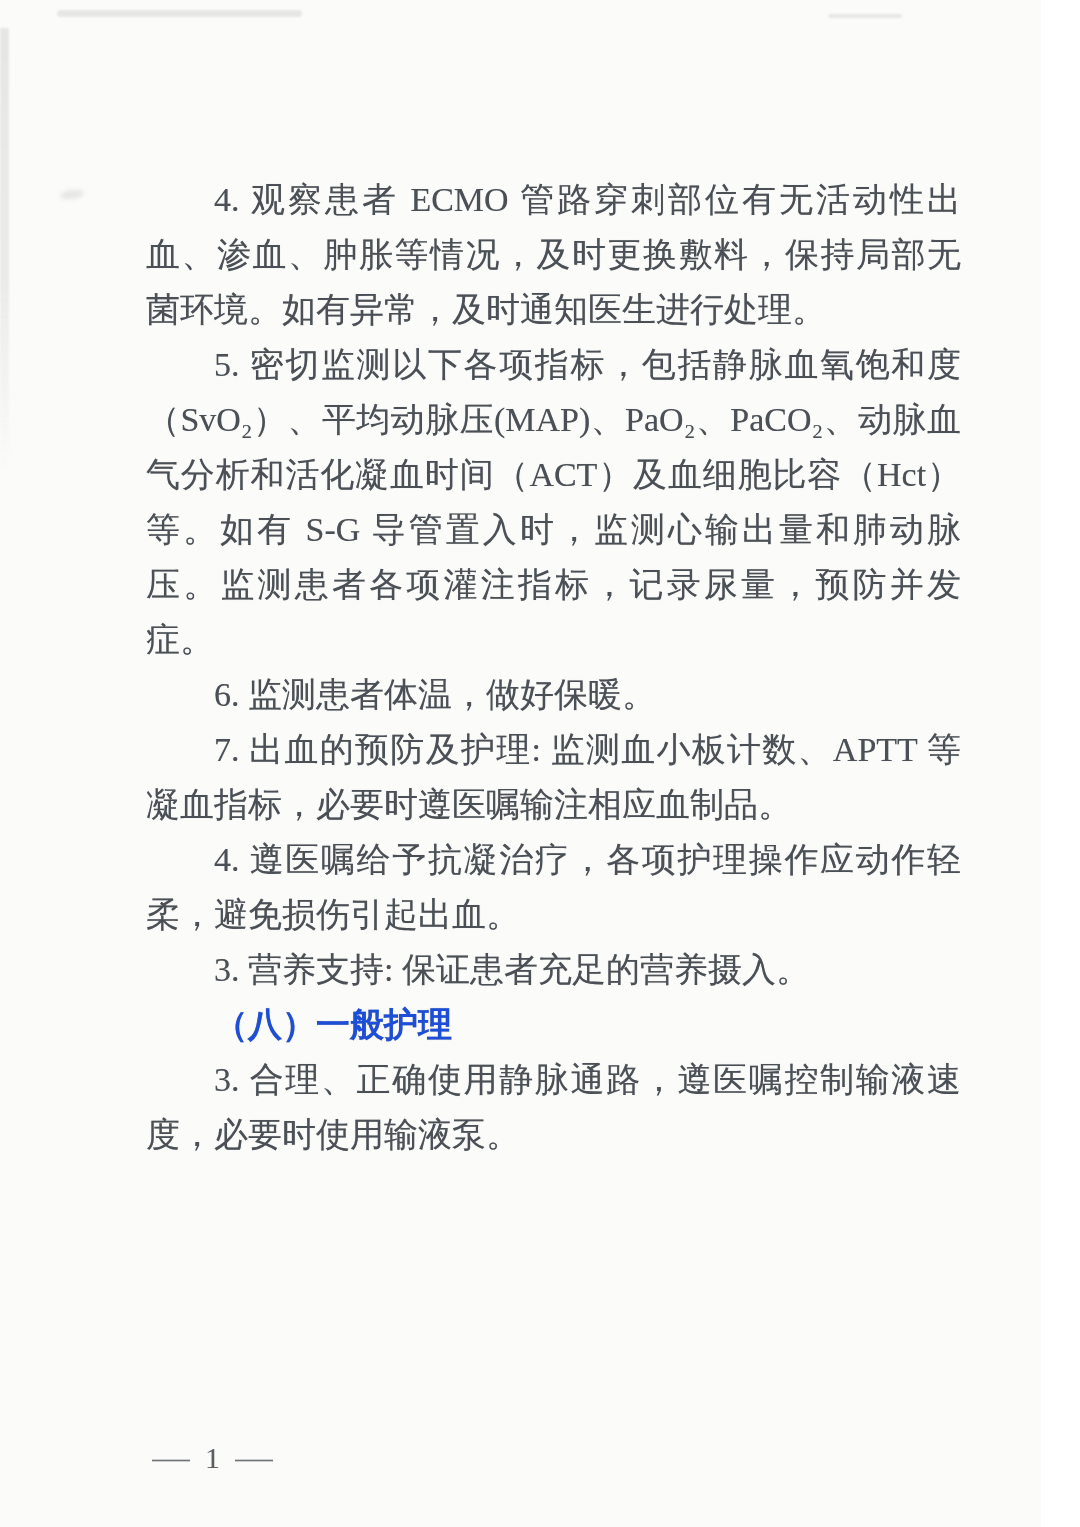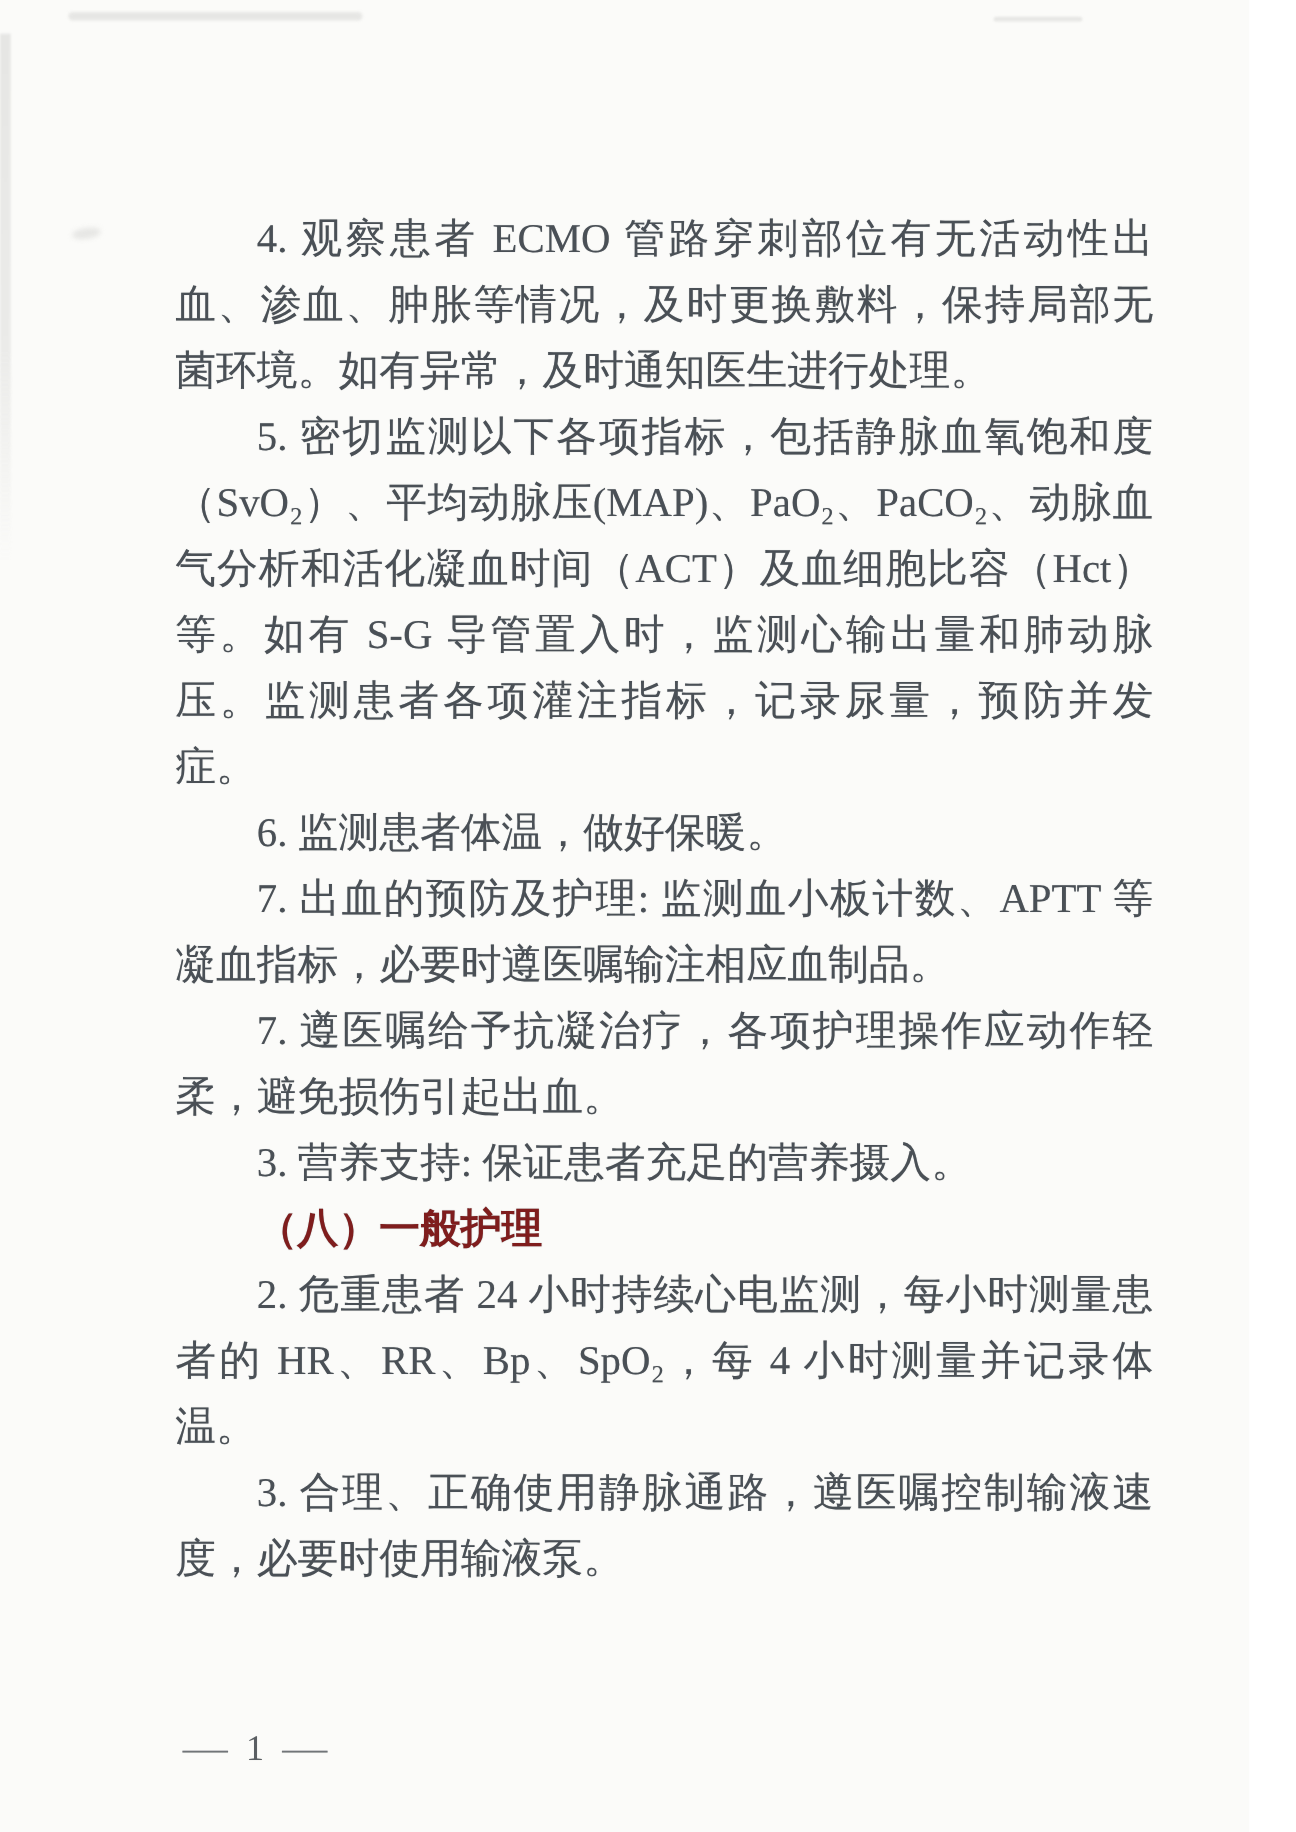--- a/index.html
+++ b/index.html
@@ -52,21 +52,21 @@
     text-align: justify;
     text-justify: inter-ideograph;
     text-shadow: 0 0 0.7px rgba(74, 80, 86, 0.45);
   }
   .content p {
     margin: 0;
     text-indent: 2em;
   }
   .content p.heading {
     font-weight: bold;
-    color: #7f1d1d;
+    color: #1d4ed8;
     text-shadow: 0 0 0.8px rgba(62, 67, 73, 0.55);
   }
   .footer {
     position: absolute;
     left: 156px;
     top: 1438px;
     display: flex;
     align-items: center;
     gap: 19px;
     color: #5a5e62;
@@ -88,24 +88,23 @@
   <div class="artifact top-streak-1"></div>
   <div class="artifact top-streak-2"></div>
   <div class="artifact left-band"></div>
   <div class="artifact smudge"></div>
 
   <div class="content">
     <p>4. 观察患者 ECMO 管路穿刺部位有无活动性出血、渗血、肿胀等情况，及时更换敷料，保持局部无菌环境。如有异常，及时通知医生进行处理。</p>
     <p>5. 密切监测以下各项指标，包括静脉血氧饱和度（SvO₂）、平均动脉压(MAP)、PaO₂、PaCO₂、动脉血气分析和活化凝血时间（ACT）及血细胞比容（Hct）等。如有 S-G 导管置入时，监测心输出量和肺动脉压。监测患者各项灌注指标，记录尿量，预防并发症。</p>
     <p>6. 监测患者体温，做好保暖。</p>
     <p>7. 出血的预防及护理: 监测血小板计数、APTT 等凝血指标，必要时遵医嘱输注相应血制品。</p>
-    <p>7. 遵医嘱给予抗凝治疗，各项护理操作应动作轻柔，避免损伤引起出血。</p>
+    <p>4. 遵医嘱给予抗凝治疗，各项护理操作应动作轻柔，避免损伤引起出血。</p>
     <p>3. 营养支持: 保证患者充足的营养摄入。</p>
     <p class="heading">（八）一般护理</p>
-    <p>2. 危重患者 24 小时持续心电监测，每小时测量患者的 HR、RR、Bp、SpO₂，每 4 小时测量并记录体温。</p>
     <p>3. 合理、正确使用静脉通路，遵医嘱控制输液速度，必要时使用输液泵。</p>
   </div>
 
   <div class="footer">
     <span class="dash">—</span>
     <span class="num">1</span>
     <span class="dash">—</span>
   </div>
 
 </div>

